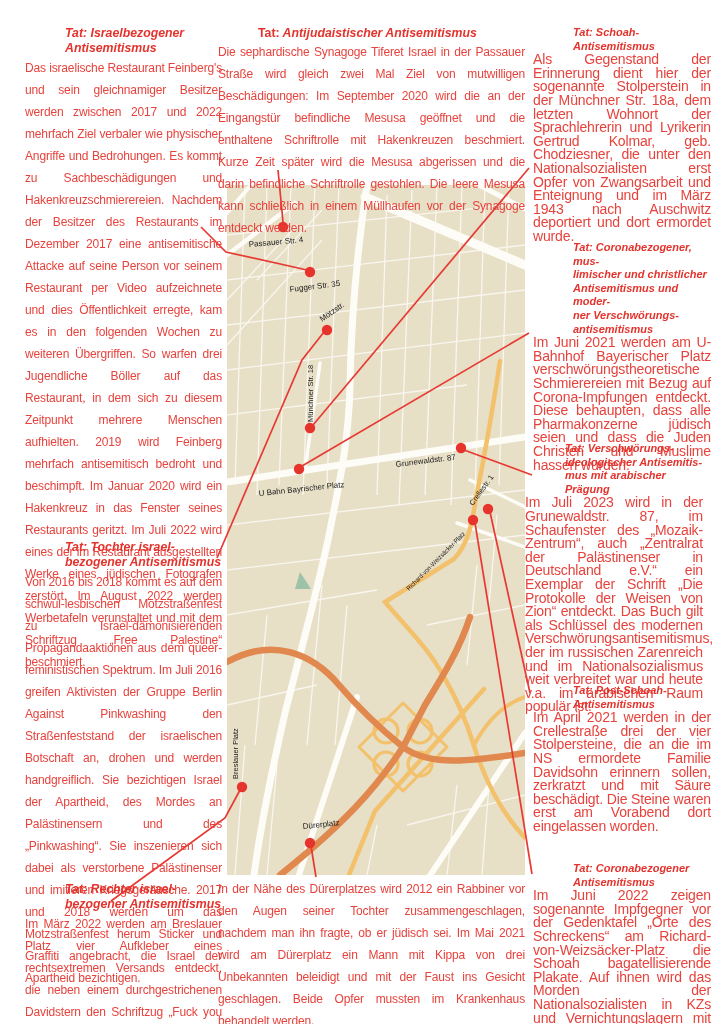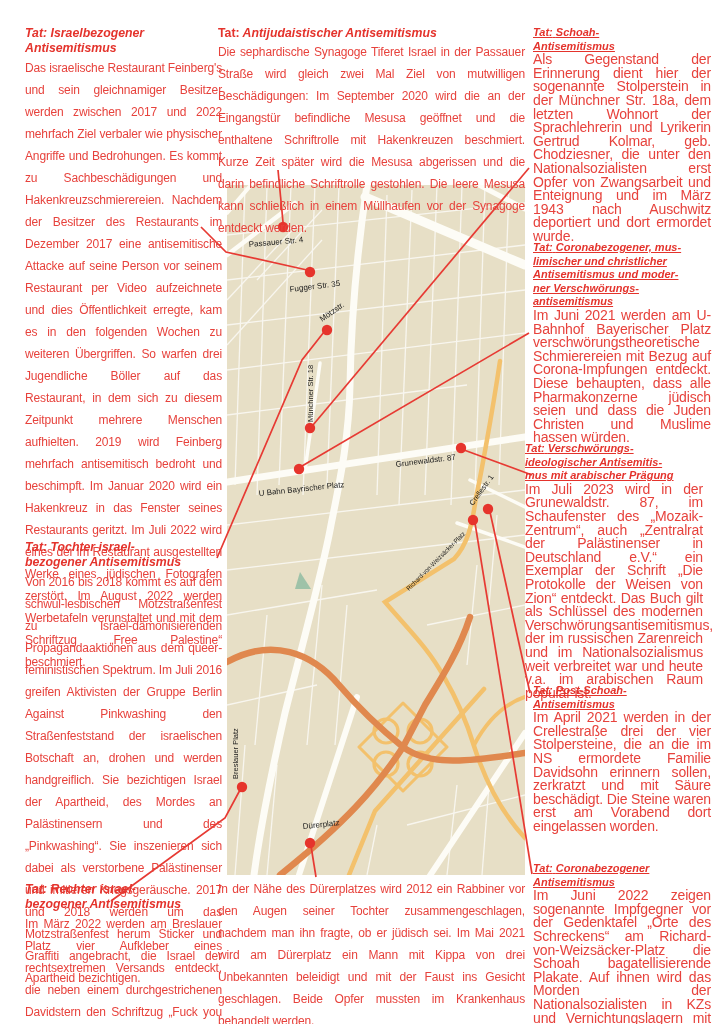--- a/index.html
+++ b/index.html
@@ -1,26 +1,26 @@
 <!DOCTYPE html>
 <html lang="de"><head>
 <meta charset="utf-8">
 <style>
   html,body{margin:0;padding:0;background:#888;}
   #page{
     position:relative;width:725px;height:1024px;background:#ffffff;
     font-family:"Liberation Sans","DejaVu Sans",sans-serif;overflow:hidden;
   }
   .sec{position:absolute;color:#e7423c;}
-  .hd{font-weight:bold;font-style:italic;color:#e4332c;font-size:12.3px;line-height:15.4px;}
+  .hd{font-weight:bold;font-style:italic;color:#e4332c;font-size:12.3px;line-height:15.4px;margin-left:40px;}
   .ht{white-space:pre-line;}
   .tat-upright .tat{font-style:normal;}
   .bd{font-size:12px;line-height:22px;text-align:justify;letter-spacing:-0.15px;
       -webkit-hyphens:auto;hyphens:auto;}
-  .small .hd{font-size:11px;line-height:13.6px;text-decoration:underline;}
+  .small .hd{font-size:11px;line-height:13.6px;}
   .small .bd{font-size:14px;line-height:13.6px;}
   #map,#overlay{position:absolute;}
   #map{left:227px;top:185px;}
   #overlay{left:0;top:0;}
   .map-label{fill:#1b1b1b;font-family:"Liberation Sans",sans-serif;}
   .map-pin{fill:#e6342c;}
   .conn{stroke:#e73a33;stroke-width:1.7;fill:none;}
 </style>
 </head>
 <body>

